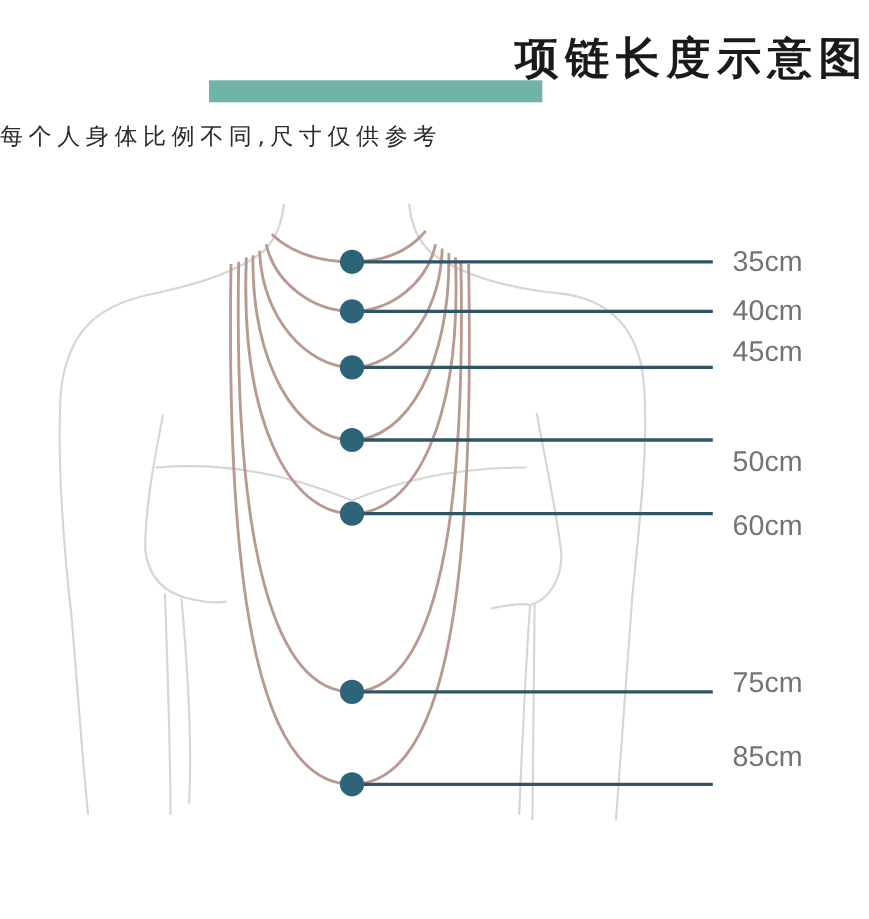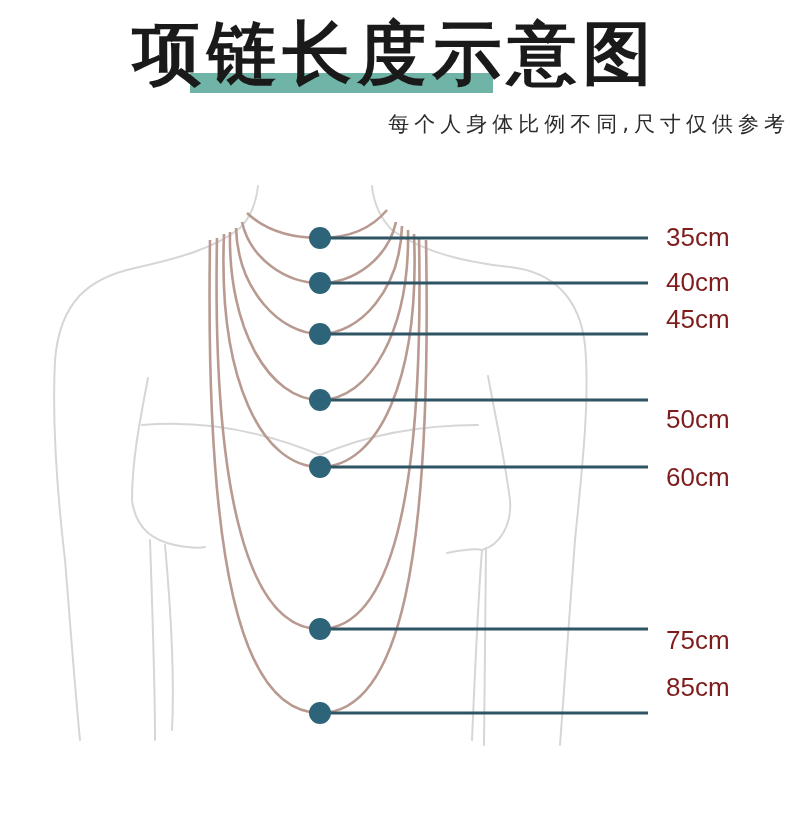--- a/index.html
+++ b/index.html
@@ -1,22 +1,22 @@
 <!DOCTYPE html>
 <html><head>
   <meta charset="utf-8">
   <style>
     html, body { margin:0; padding:0; background:#ffffff; }
     body { width:790px; height:835px; position:relative; overflow:hidden; font-family:"DejaVu Sans", sans-serif; }
     .title-wrap { position:absolute; left:0; top:0; width:790px; height:100px; }
     .title-bar { position:absolute; left:190px; top:73px; width:303px; height:20px; background:#6fb4a6; }
-    .title { position:absolute; left:0; top:18px; width:790px; text-align:center; font-family:"DejaVu Serif", serif; font-weight:bold; font-size:69px; letter-spacing:6px; color:#1a1a1a; line-height:70px; }
-    .subtitle { position:absolute; left:0; top:110px; width:790px; text-align:right; font-size:21px; letter-spacing:5px; color:#2b2b2b; }
+    .title { position:absolute; left:0; top:18px; width:790px; text-align:right; font-family:"DejaVu Serif", serif; font-weight:bold; font-size:40px; letter-spacing:6px; color:#1a1a1a; line-height:70px; }
+    .subtitle { position:absolute; left:0; top:110px; width:790px; text-align:left; font-size:21px; letter-spacing:5px; color:#2b2b2b; }
     svg.figure { position:absolute; left:0; top:0; }
-    .label { position:absolute; left:666px; font-family:"Liberation Sans", sans-serif; font-size:26px; color:#7f1d1d; line-height:30px; }
+    .label { position:absolute; left:666px; font-family:"Liberation Sans", sans-serif; font-size:26px; color:#737373; line-height:30px; }
   </style>
 </head>
 <body>
 
 <div class="title-wrap">
   <div class="title-bar"></div>
   <div class="title">项链长度示意图</div>
 </div>
 <div class="subtitle">每个人身体比例不同,尺寸仅供参考</div>
 
@@ -92,14 +92,14 @@
         <circle cx="320" cy="713" r="11" fill="#2e6479"></circle>
       </g>
   </g>
 </svg>
 
 <div class="label" style="top:222px">35cm</div>
 <div class="label" style="top:267px">40cm</div>
 <div class="label" style="top:304px">45cm</div>
 <div class="label" style="top:404px">50cm</div>
 <div class="label" style="top:462px">60cm</div>
-<div class="label" style="top:625px">75cm</div>
+<div class="label" style="top:605px">75cm</div>
 <div class="label" style="top:672px">85cm</div>
 
 </body></html>

